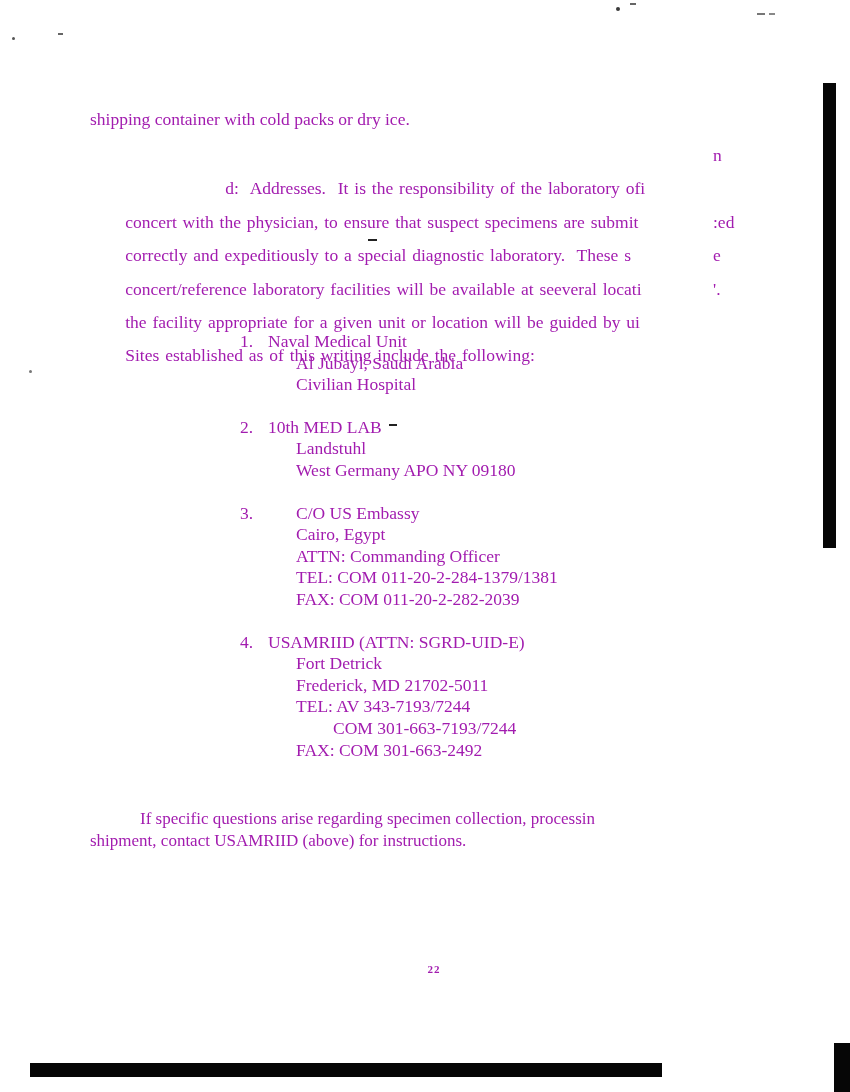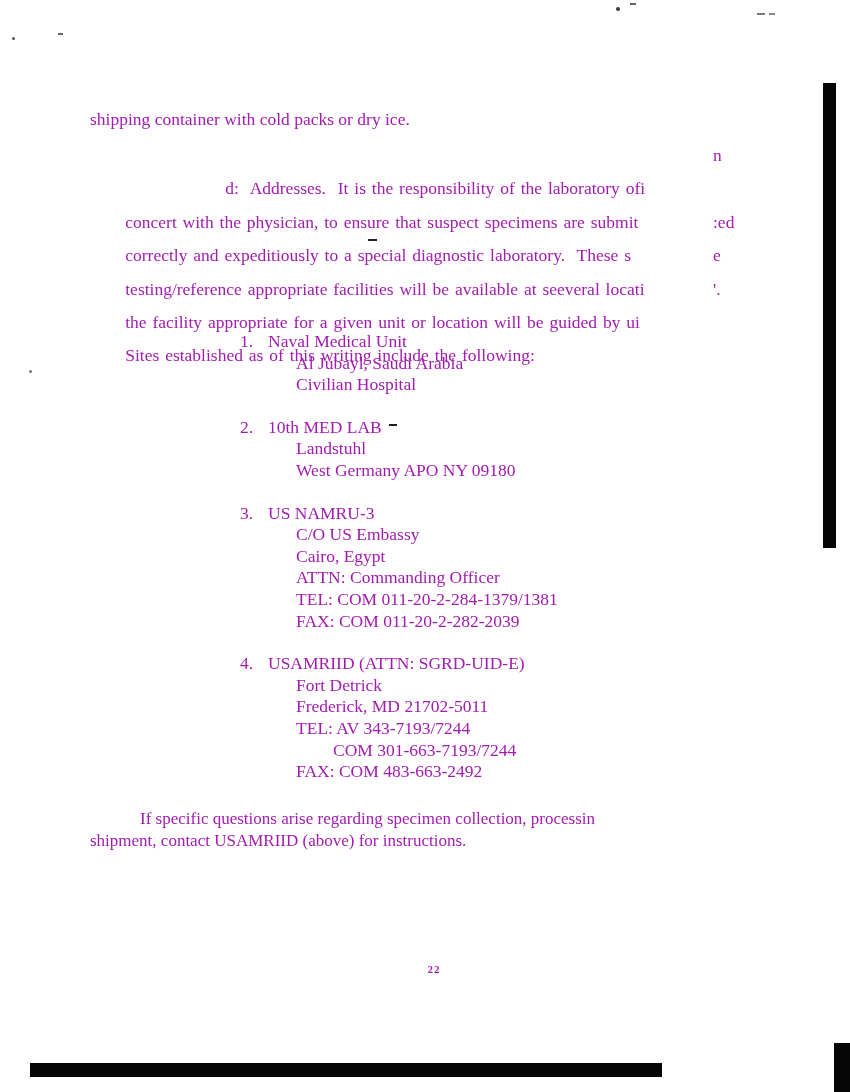--- a/index.html
+++ b/index.html
@@ -81,21 +81,21 @@
     </div>
     <div class="pline">
       <span>concert with the physician, to ensure that suspect specimens are submit</span>
       <span class="frag"></span>
     </div>
     <div class="pline">
       <span>correctly and expeditiously to a special diagnostic laboratory.  These s</span>
       <span class="frag">:ed</span>
     </div>
     <div class="pline">
-      <span>testing/reference appropriate facilities will be available at seeveral locati</span>
+      <span>concert/reference laboratory facilities will be available at seeveral locati</span>
       <span class="frag">e</span>
     </div>
     <div class="pline">
       <span>the facility appropriate for a given unit or location will be guided by ui</span>
       <span class="frag">'.</span>
     </div>
     <div class="pline">
       <span>Sites established as of this writing include the following:</span>
     </div>
   </div>
@@ -116,38 +116,37 @@
       <div class="site-lines">
         <div class="sline">10th MED LAB</div>
         <div class="sline cont">Landstuhl</div>
         <div class="sline cont">West Germany APO NY 09180</div>
       </div>
     </div>
 
     <div class="site">
       <span class="site-num">3.</span>
       <div class="site-lines">
-        <div class="sline">US NAMRU-3</div>
         <div class="sline cont">C/O US Embassy</div>
         <div class="sline cont">Cairo, Egypt</div>
         <div class="sline cont">ATTN: Commanding Officer</div>
         <div class="sline cont">TEL: COM 011-20-2-284-1379/1381</div>
         <div class="sline cont">FAX: COM 011-20-2-282-2039</div>
       </div>
     </div>
 
     <div class="site">
       <span class="site-num">4.</span>
       <div class="site-lines">
         <div class="sline">USAMRIID (ATTN: SGRD-UID-E)</div>
         <div class="sline cont">Fort Detrick</div>
         <div class="sline cont">Frederick, MD 21702-5011</div>
         <div class="sline cont">TEL: AV 343-7193/7244</div>
         <div class="sline cont extra-indent">COM 301-663-7193/7244</div>
-        <div class="sline cont">FAX: COM 483-663-2492</div>
+        <div class="sline cont">FAX: COM 301-663-2492</div>
       </div>
     </div>
 
   </div>
 
   <div class="closing">
     <div class="cline c-indent">If specific questions arise regarding specimen collection, processin</div>
     <div class="cline">shipment, contact USAMRIID (above) for instructions.</div>
   </div>
 

